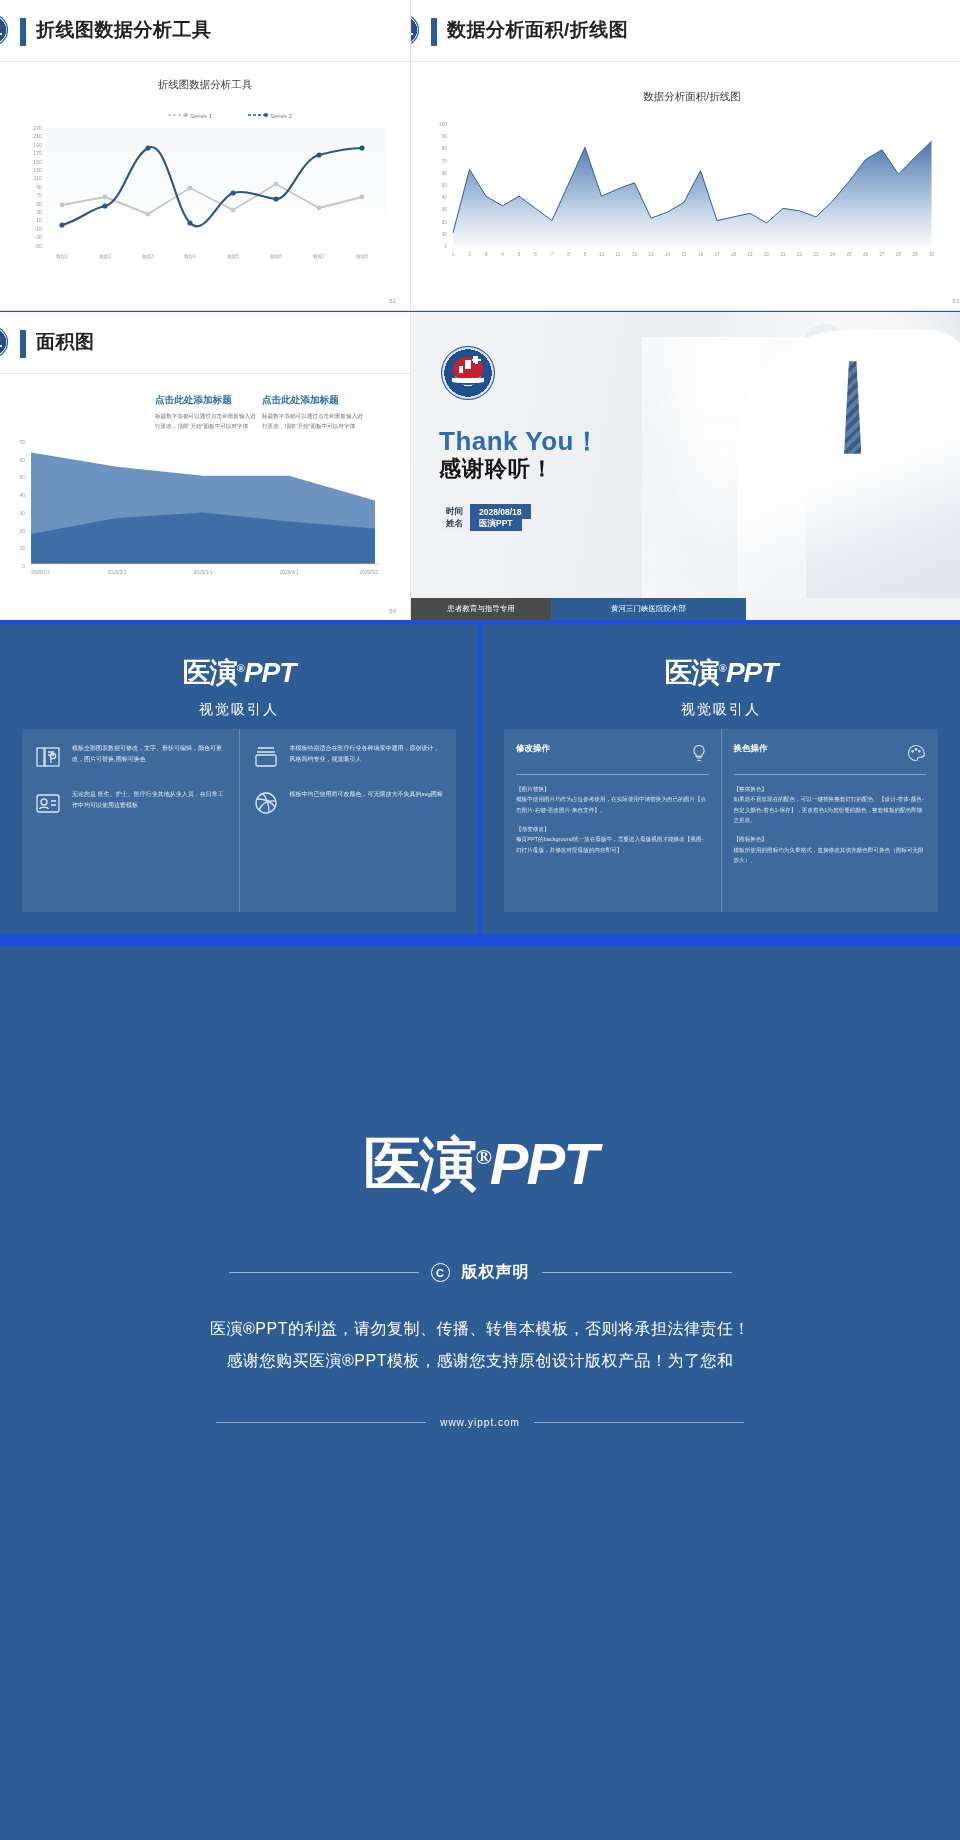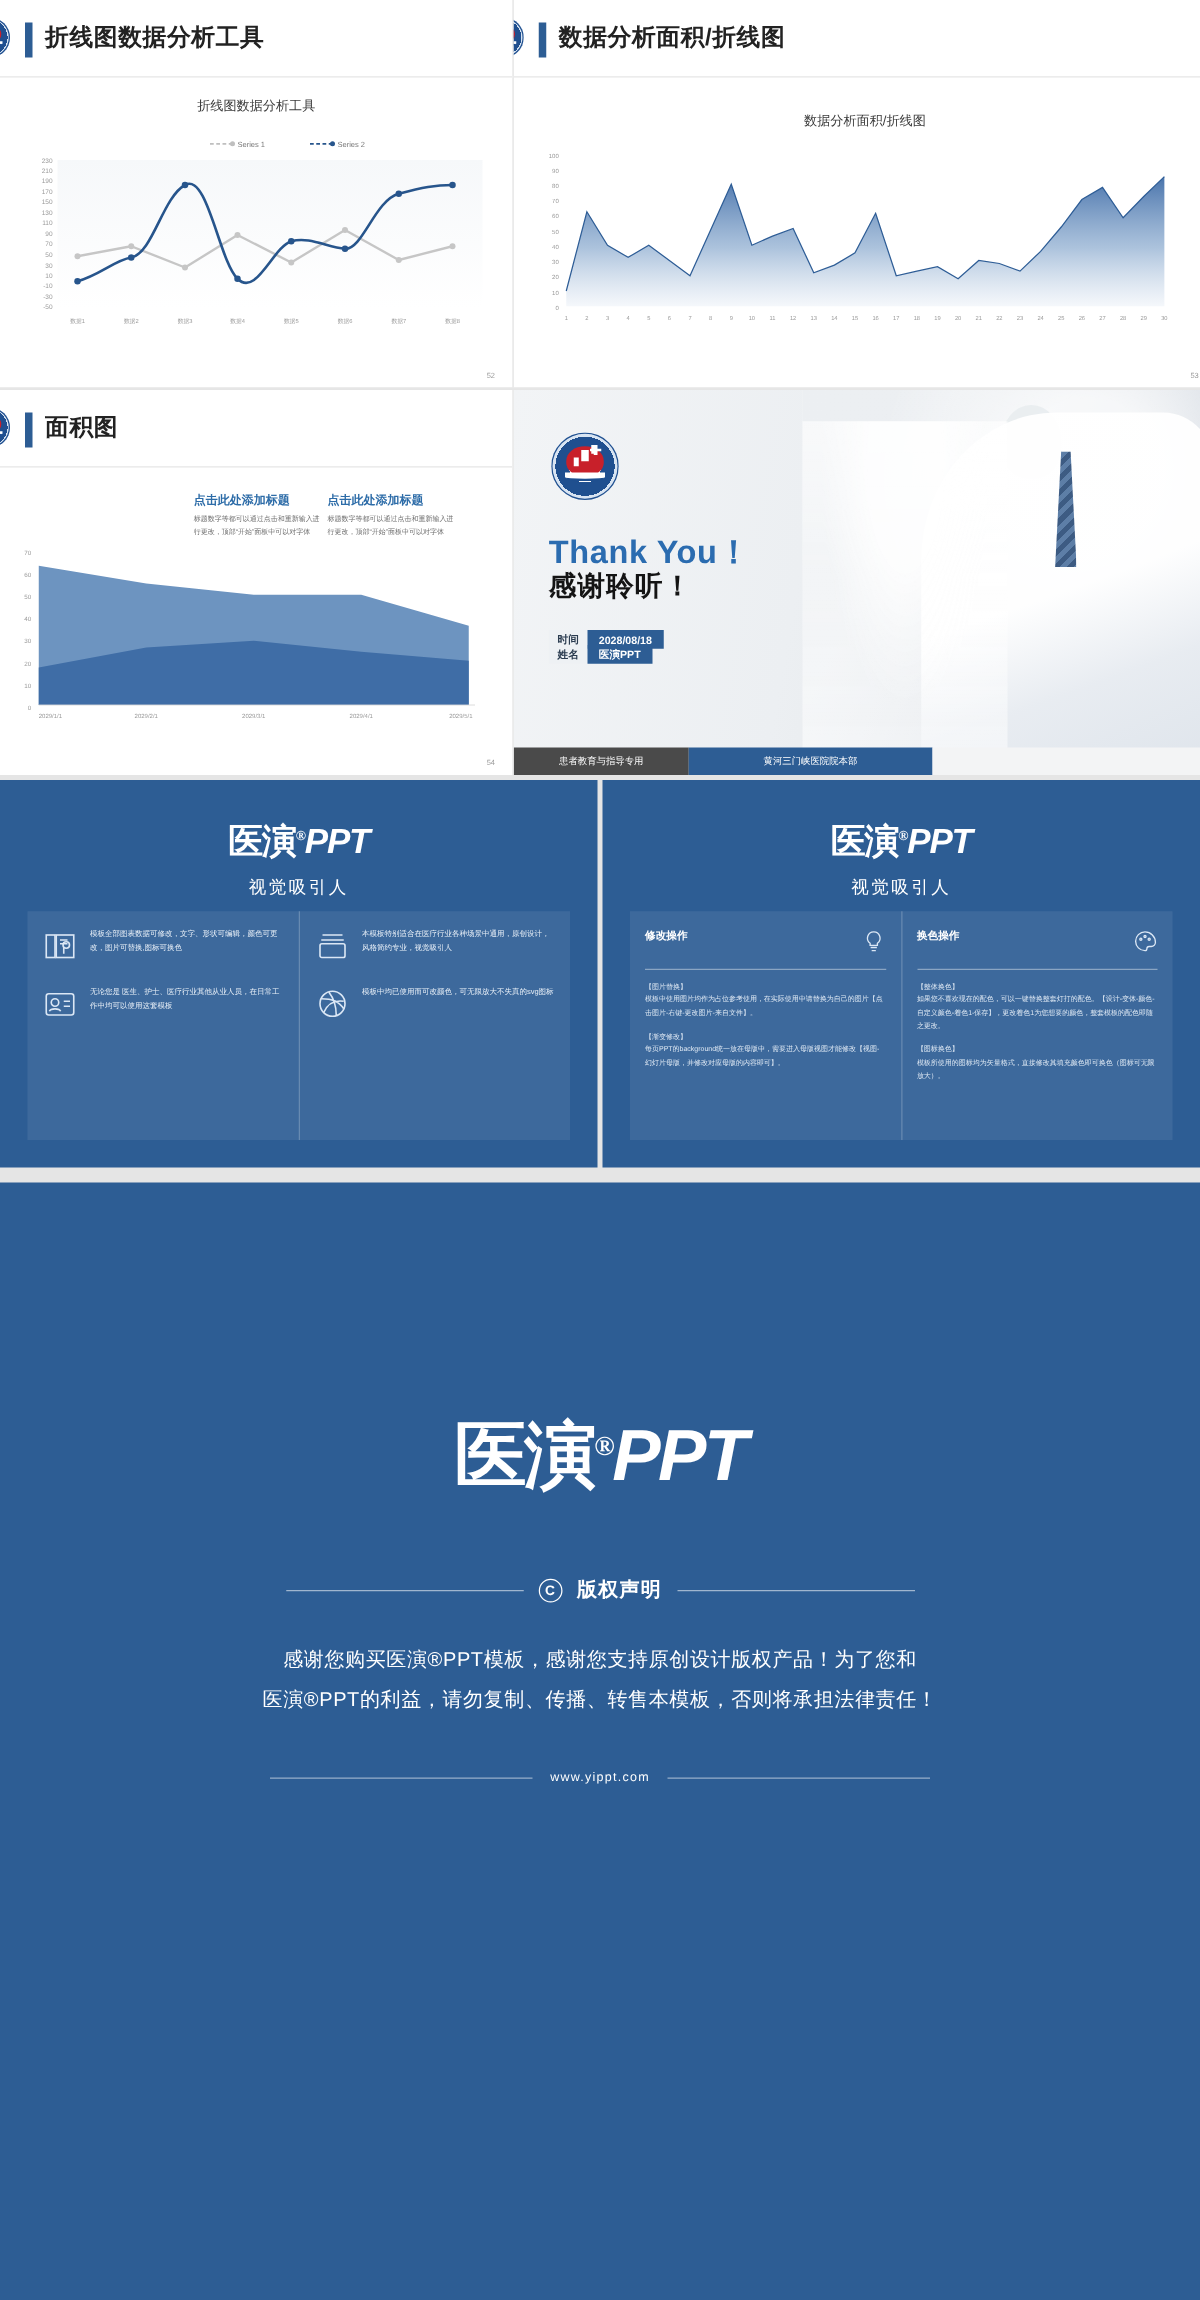--- a/index.html
+++ b/index.html
@@ -3,21 +3,21 @@
 <meta charset="utf-8">
 <style>
   * { box-sizing: border-box; margin:0; padding:0; }
   body {
     width: 960px;
     height: 1840px;
     background: #ffffff;
     font-family: "Liberation Sans", "DejaVu Sans", sans-serif;
     overflow: hidden;
   }
-  .page { position: relative; width:960px; height:1840px; background:#e5e5e5; }
+  .page { position: relative; width:960px; height:1840px; background:#1d4ed8; }
 
   
   .cell { position:absolute; background:#fff; overflow:hidden; }
   .cell.right { border-left:1px solid #e3e3e3; }
 
   
   .slide-head { position:absolute; left:0; top:0; width:100%; height:62px; }
   .head-rule { position:absolute; left:20px; top:18px; width:6px; height:28px; background:#2d5d94; }
   .head-title { position:absolute; left:36px; top:17px; font-size:19px; color:#222; font-weight:700;
                 letter-spacing:.5px; }
@@ -485,22 +485,22 @@
     </div>
 
     <div class="cw">
       <div class="ln"></div>
       <div class="cmark">C</div>
       <div class="ct">版权声明</div>
       <div class="ln"></div>
     </div>
 
     <div class="final-p">
+      <div>医演®PPT的利益，请勿复制、传播、转售本模板，否则将承担法律责任！</div>
       <div>感谢您购买医演®PPT模板，感谢您支持原创设计版权产品！为了您和</div>
-      <div>医演®PPT的利益，请勿复制、传播、转售本模板，否则将承担法律责任！</div>
     </div>
 
     <div class="site">
       <div class="ln"></div>
       <div class="u">www.yippt.com</div>
       <div class="ln"></div>
     </div>
   </div>
 
 </div>

